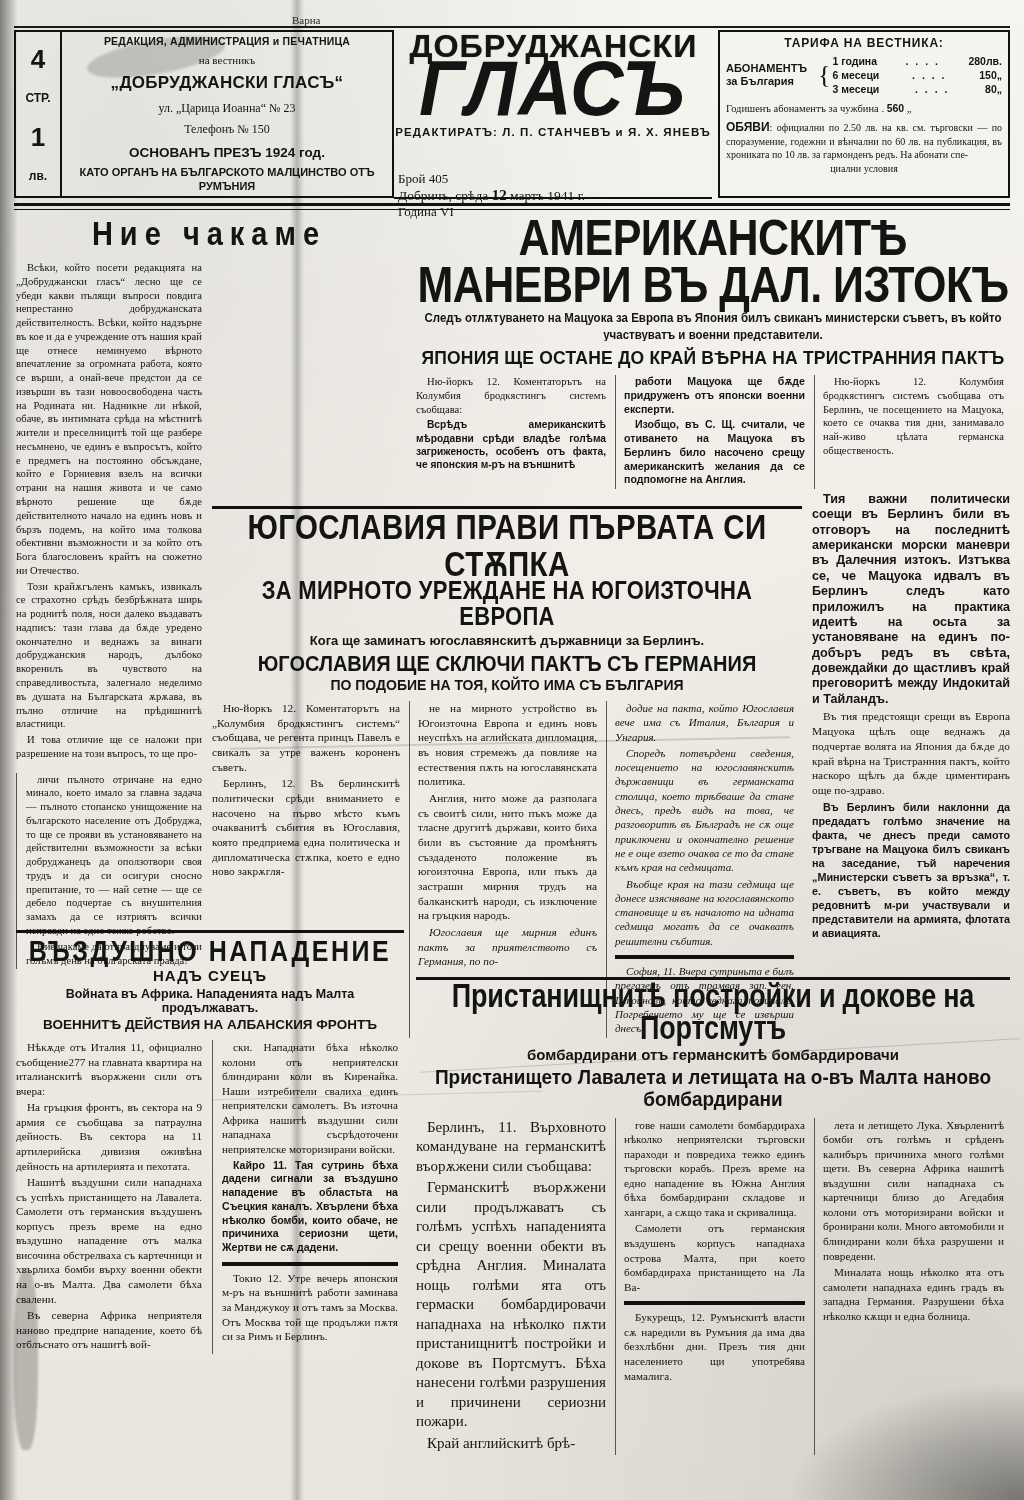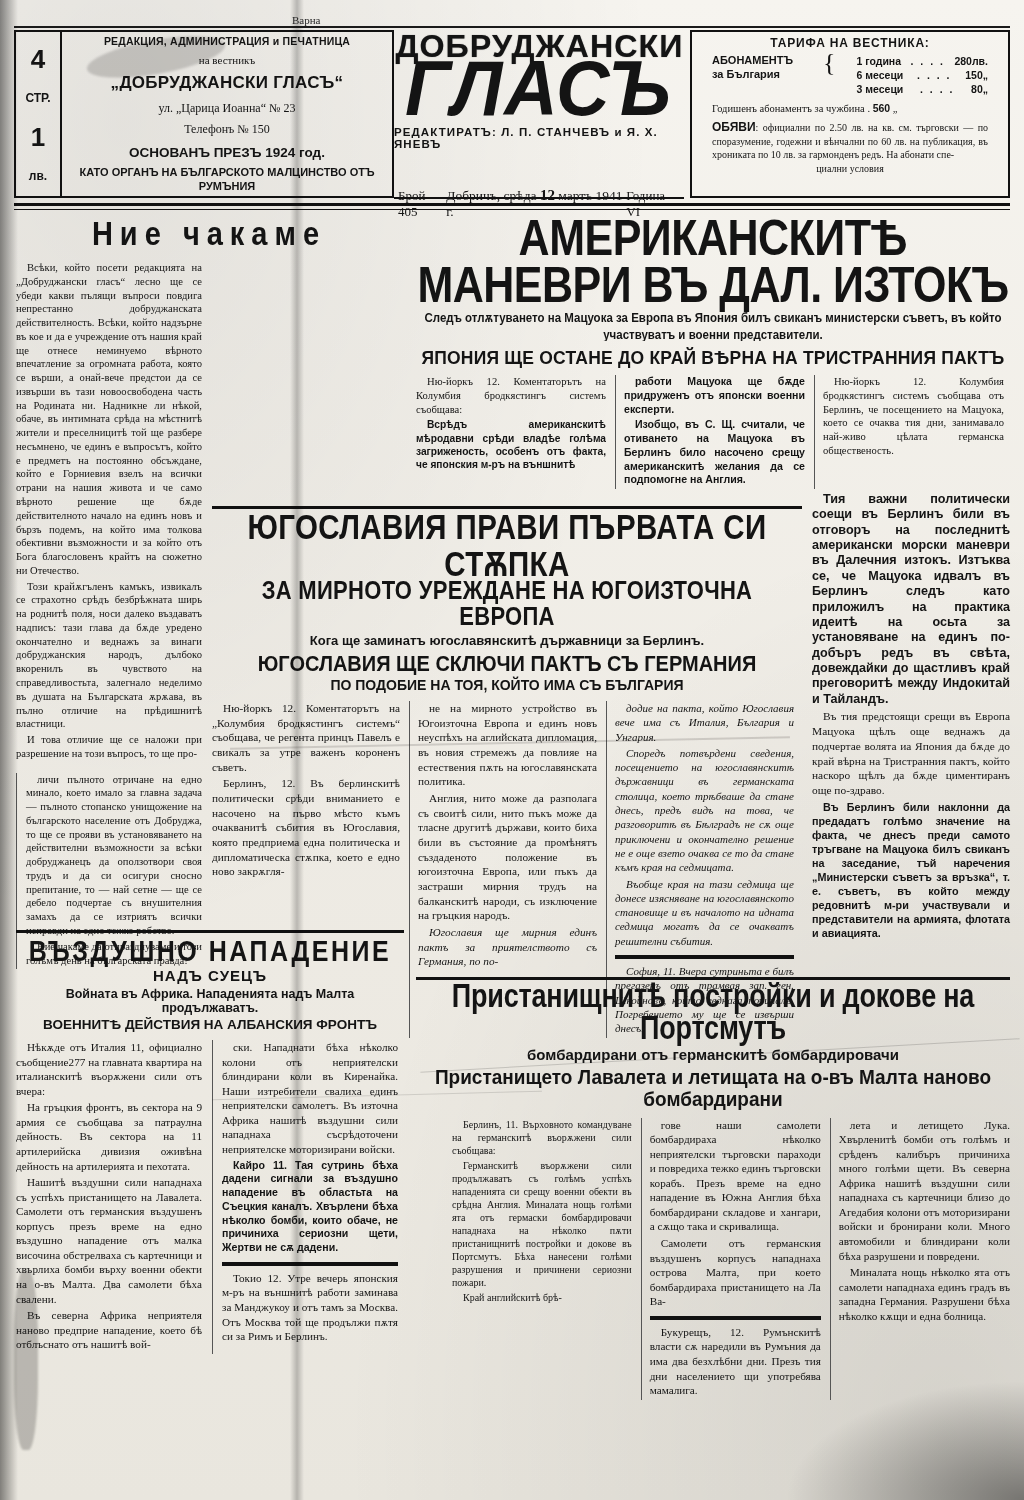--- a/index.html
+++ b/index.html
@@ -66,37 +66,37 @@
   .np-editors{
     font-family:"Liberation Sans",sans-serif;font-size:11.5px;letter-spacing:1.1px;
     margin-top:6px;font-weight:bold;
   }
   .np-line{
     position:absolute;left:0;right:0;bottom:-1px;border-top:2px solid #111;
   }
   .np-meta{
     position:absolute;bottom:-22px;left:0;right:0;
     display:flex;justify-content:space-between;align-items:baseline;
-    font-size:13px;padding:0 4px;
+    font-size:13px;padding:0 4px;flex-direction:column;
   }
   .np-meta .ctr{font-size:13.5px;}
   .np-meta .ctr b{font-size:15px;}
 
   .varna{
     position:absolute;left:292px;top:14px;font-size:11px;color:#2a2a2a;
   }
 
   .tariff{
-    width:276px;border:2px solid #111;padding:4px 20px 5px;margin-left:6px;
+    width:276px;border:2px solid #111;padding:4px 6px 5px;margin-left:6px;
   }
   .tariff h4{
     margin:0 0 4px;text-align:center;font-family:"Liberation Sans",sans-serif;
     font-weight:bold;font-size:12px;letter-spacing:.8px;
   }
-  .tf-row{display:flex;align-items:flex-start;font-size:10.5px;gap:19px;}
+  .tf-row{display:flex;align-items:center;font-size:10.5px;}
   .tf-left{font-family:"Liberation Sans",sans-serif;font-weight:bold;font-size:11px;width:92px;line-height:1.25;}
   .tf-brace{font-size:26px;line-height:.7;margin:0 2px 0 0;font-family:"Liberation Serif",serif;}
   .tf-items{flex:1;}
   .tf-item{display:flex;justify-content:space-between;font-family:"Liberation Sans",sans-serif;font-weight:bold;font-size:10.5px;line-height:1.35;}
   .tf-item .dots{flex:1;text-align:center;letter-spacing:2px;}
   .tf-ann{font-size:10.5px;margin-top:5px;font-family:"Liberation Serif",serif;}
   .tf-ann b{font-family:"Liberation Sans",sans-serif;}
   .tf-obj{margin-top:5px;font-size:10px;line-height:1.35;text-align:justify;}
   .tf-obj .lbl{font-family:"Liberation Sans",sans-serif;font-weight:bold;font-size:12px;}
   .tf-obj .ctr{display:block;text-align:center;}
@@ -396,21 +396,21 @@
     </div>
   </div>
 
   <div style="position:absolute;left:416px;top:977px;width:594px;">
     <div class="hr-thick"></div>
     <div class="ps-l1" style="margin-top:6px;">Пристанищнитѣ постройки и докове на Портсмутъ</div>
     <div class="ps-l2">бомбардирани отъ германскитѣ бомбардировачи</div>
     <div class="ps-l3">Пристанището Лавалета и летищата на о-въ Малта наново бомбардирани</div>
 
     <div style="display:flex;gap:9px;margin-top:8px;">
-      <div class="col body-txt" style="width:190px;font-size:10px;margin-left:36px;">
+      <div class="col body-txt" style="width:190px;font-size:15px;">
         <p>Берлинъ, 11. Върховното командуване на германскитѣ въорѫжени сили съобщава:</p>
         <p>Германскитѣ въорѫжени сили продължаватъ съ голѣмъ успѣхъ нападенията си срещу военни обекти въ срѣдна Англия. Миналата нощь голѣми ята отъ гермаски бомбардировачи нападнаха на нѣколко пѫти пристанищнитѣ постройки и докове въ Портсмутъ. Бѣха нанесени голѣми разрушения и причинени сериозни пожари.</p>
         <p>Край английскитѣ брѣ-</p>
       </div>
       <div class="col body-txt vrule" style="width:190px;padding-left:8px;font-size:11.2px;">
         <p>гове наши самолети бомбардираха нѣколко неприятелски търговски параходи и повредиха тежко единъ търговски корабъ. Презъ време на едно нападение въ Южна Англия бѣха бомбардирани складове и хангари, а сѫщо така и скривалища.</p>
         <p>Самолети отъ германския въздушенъ корпусъ нападнаха острова Малта, при което бомбардираха пристанището на Ла Ва-</p>
         <div class="brief-rule"></div>
         <p>Букурещъ, 12. Румънскитѣ власти сѫ наредили въ Румъния да има два безхлѣбни дни. Презъ тия дни населението щи употребява мамалига.</p>
       </div>

